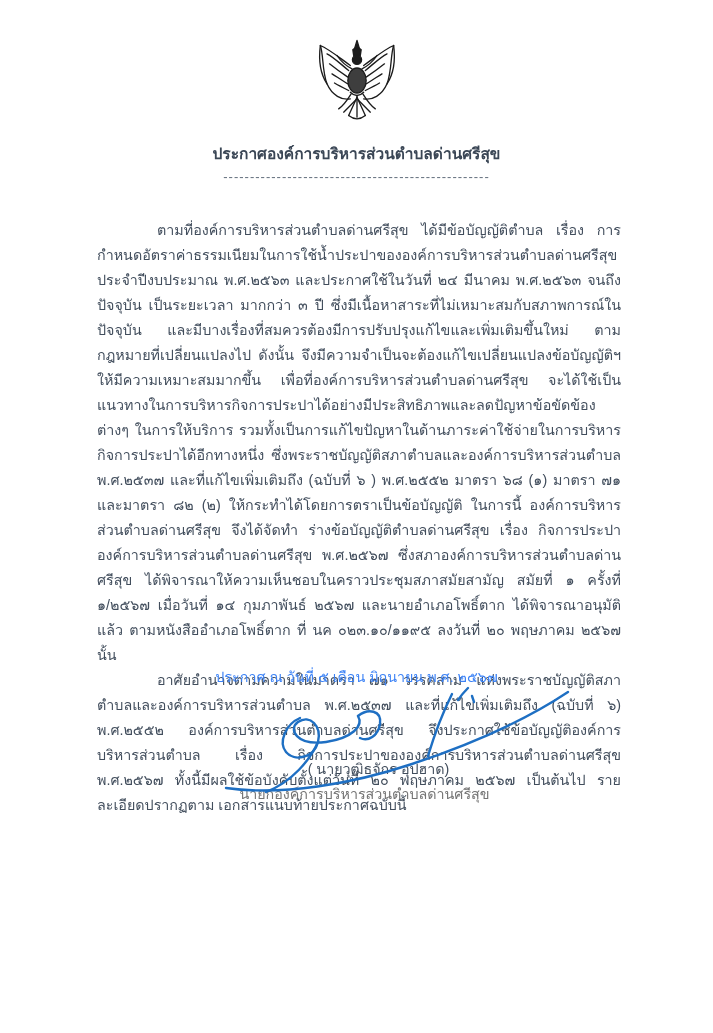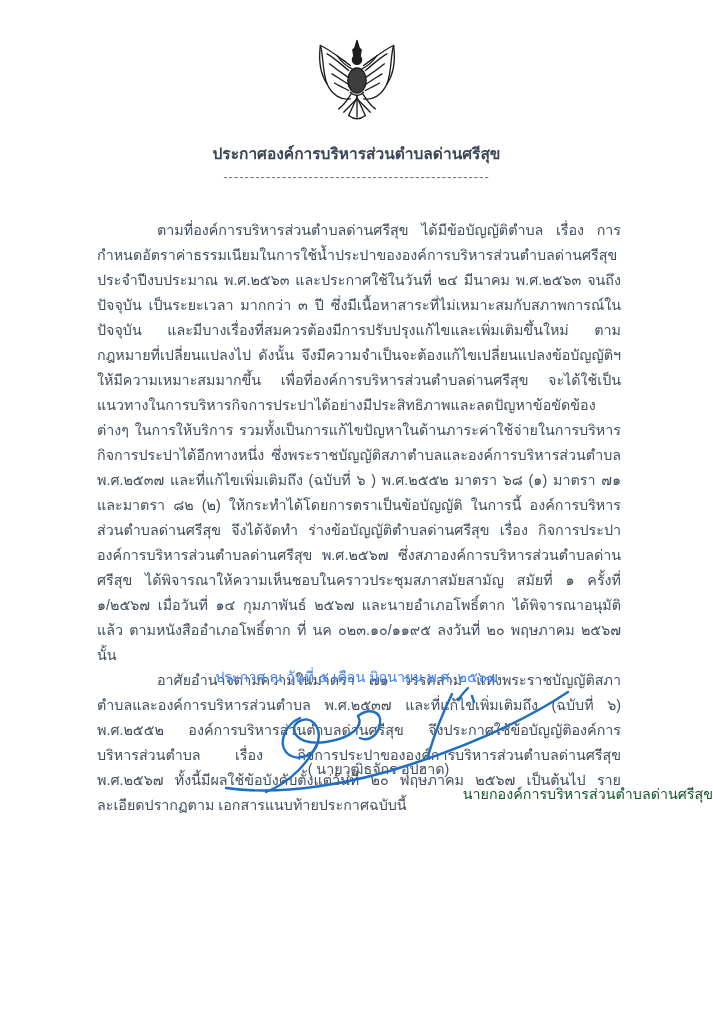--- a/index.html
+++ b/index.html
@@ -81,23 +81,23 @@
     font-size: 14.3px;
     color: #414d5c;
     padding-left: 44px;
     z-index: 2;
   }
   .sig-position {
     position: absolute;
     top: 783px;
     left: 0;
     right: 0;
-    text-align: right;
+    text-align: center;
     font-size: 14.3px;
-    color: #14532d;
+    color: #737373;
     padding-left: 16px;
     z-index: 2;
   }
 </style>
 </head>
 <body>
 
 <div class="page">
 
   <svg class="emblem" viewBox="0 0 120 110" fill="none" stroke="#1c1c1c" stroke-width="1.6" stroke-linecap="round" stroke-linejoin="round">

